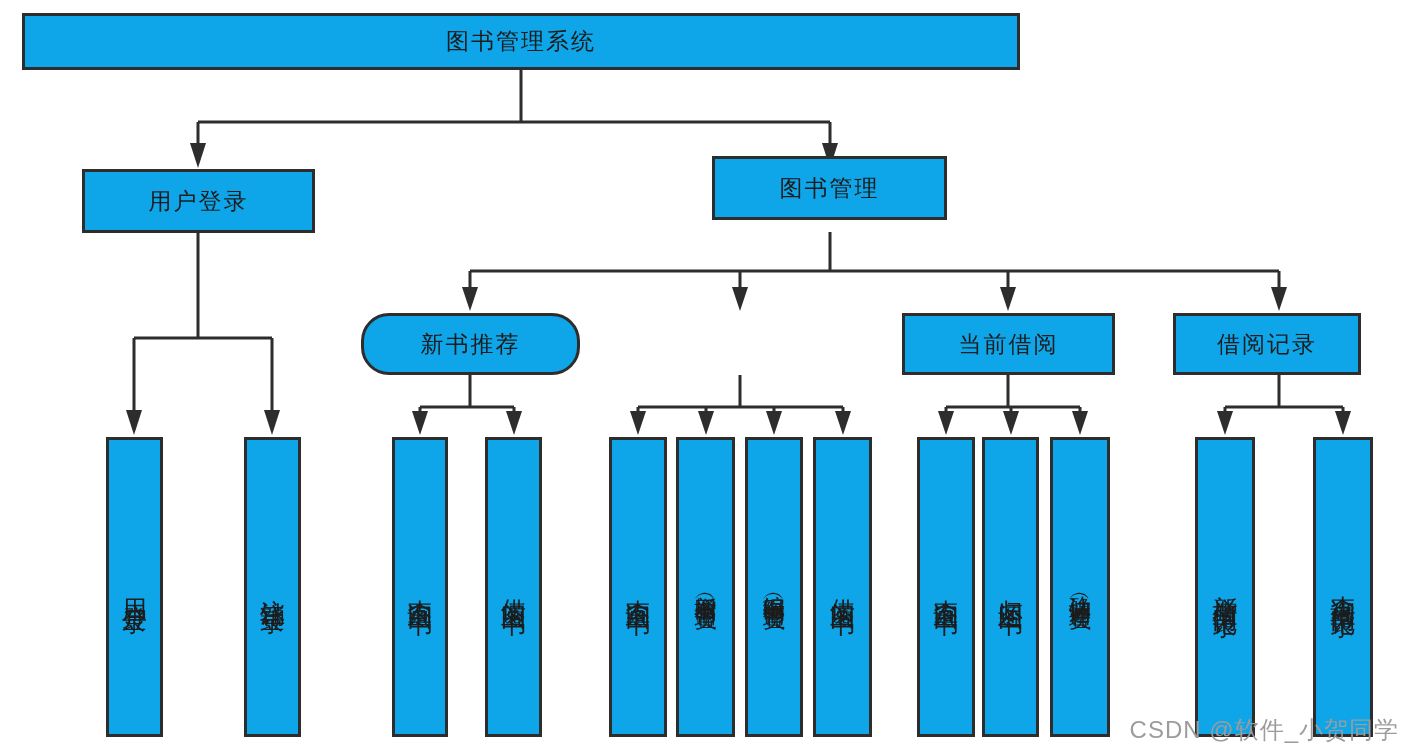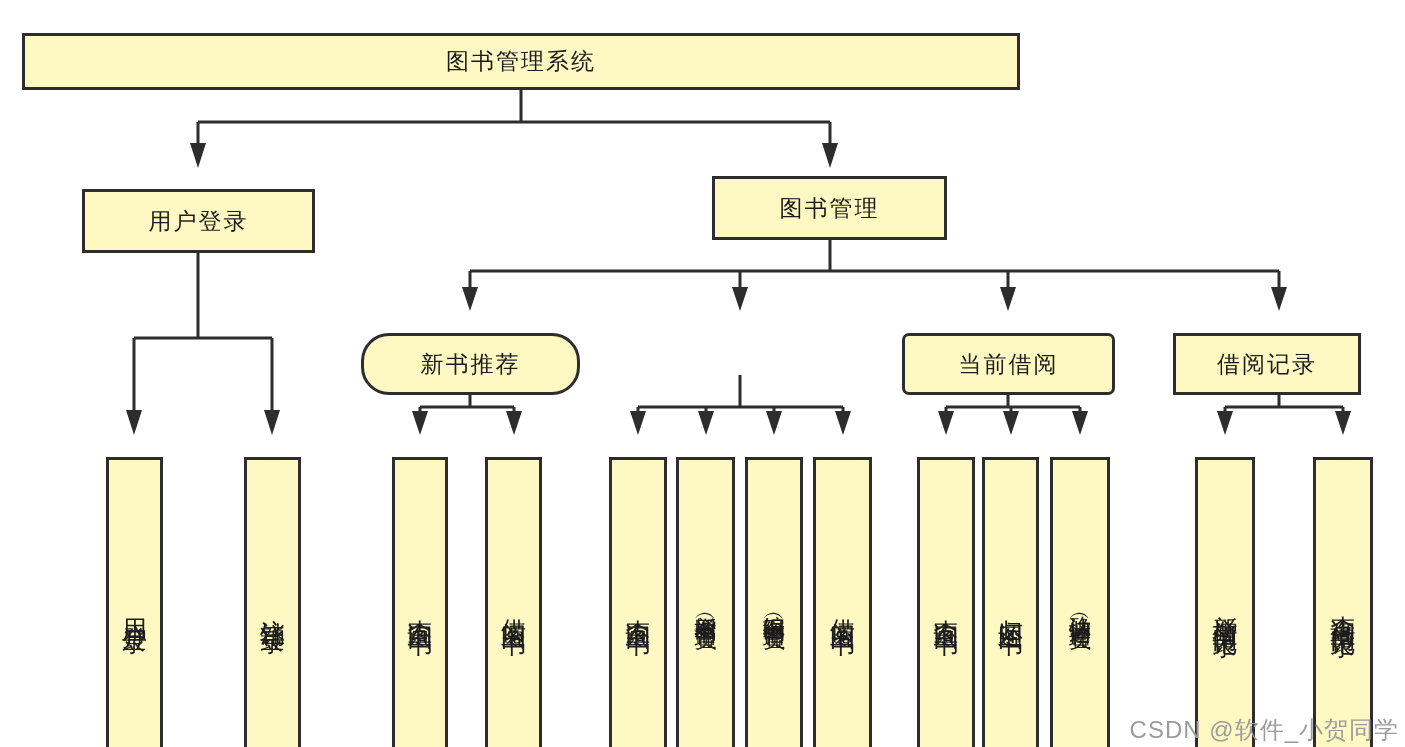--- a/index.html
+++ b/index.html
@@ -8,25 +8,24 @@
     width:1405px;height:747px;
     background:#ffffff;
     overflow:hidden;
     font-family:"Liberation Sans","DejaVu Sans",sans-serif;
   }
   .wires{position:absolute;left:0;top:0;width:1405px;height:747px;}
   .node{
     position:absolute;
     box-sizing:border-box;
     border:3px solid #2d2d2d;
-    background:#fef9c3;
+    background:#0ea5e9;
     color:#1c1c1c;
     display:flex;align-items:center;justify-content:center;
     text-align:center;
-    margin-top:20px;
   }
   .node.h{font-size:23px;letter-spacing:2px;font-weight:500;}
   .node.v{
     writing-mode:vertical-rl;
     text-orientation:mixed;
     font-size:25px;
     letter-spacing:4px;
     line-height:1;
     font-weight:500;
     padding:6px 0;
@@ -91,21 +90,21 @@
       <polygon points="1335,411 1351,411 1343,435"></polygon>
     </g>
   </svg>
 
   <div class="node h" style="left:22px;top:13px;width:998px;height:57px;">图书管理系统</div>
 
   <div class="node h" style="left:82px;top:169px;width:233px;height:64px;">用户登录</div>
   <div class="node h" style="left:712px;top:156px;width:235px;height:64px;">图书管理</div>
 
   <div class="node h" style="left:361px;top:313px;width:219px;height:62px;border-radius:28px;">新书推荐</div>
-  <div class="node h" style="left:902px;top:313px;width:213px;height:62px;border-radius:7px;">当前借阅</div>
+  <div class="node h" style="left:902px;top:313px;width:213px;height:62px;">当前借阅</div>
   <div class="node h" style="left:1173px;top:313px;width:188px;height:62px;">借阅记录</div>
 
   <div class="node v" style="left:106px;top:437px;width:57px;height:300px;">用户登录</div>
   <div class="node v" style="left:244px;top:437px;width:57px;height:300px;">注销登录</div>
 
   <div class="node v" style="left:392px;top:437px;width:56px;height:300px;">查询图书</div>
   <div class="node v" style="left:485px;top:437px;width:57px;height:300px;">借阅图书</div>
 
   <div class="node v" style="left:609px;top:437px;width:58px;height:300px;">查询图书</div>
   <div class="node v" style="left:676px;top:437px;width:59px;height:300px;font-size:22px;letter-spacing:2px;">新增图书（管理员）</div>

